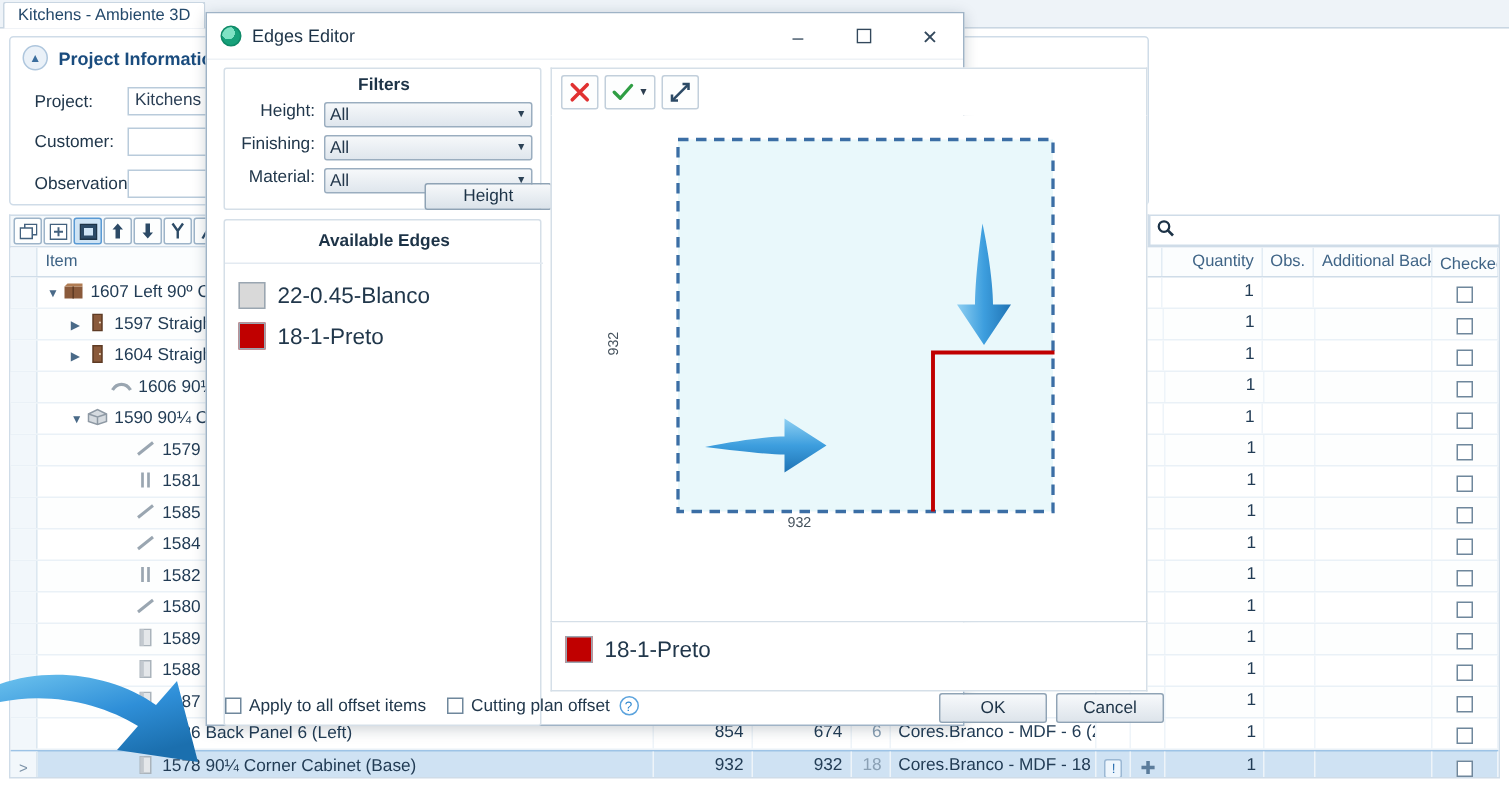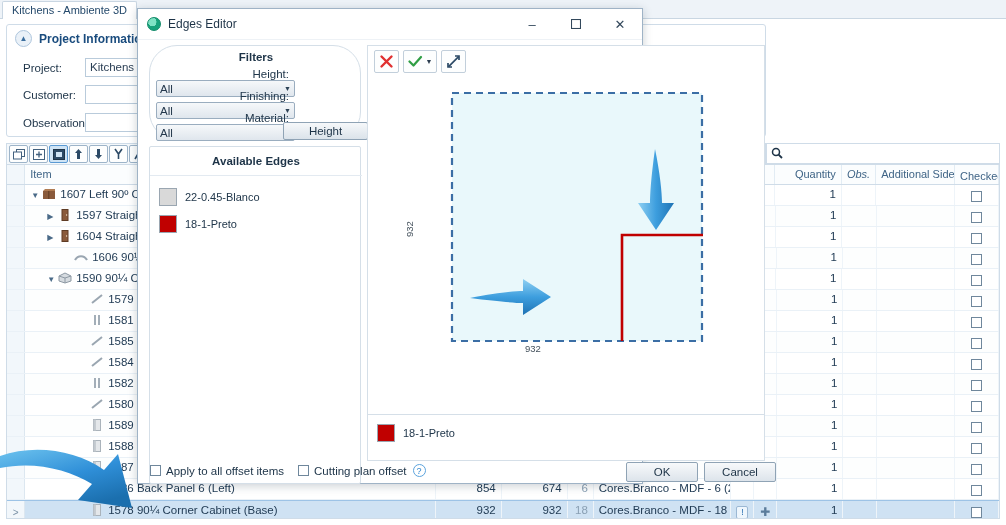--- a/index.html
+++ b/index.html
@@ -89,21 +89,21 @@
           white-space:nowrap; overflow:hidden; color:#223c55; }
   .c-ind { width:20px; background:#f2f7fb; border-right:1px solid #dce7f0; }
   .c-item { width:500px; }
   .c-w { width:80px; text-align:right; }
   .c-h { width:80px; text-align:right; }
   .c-th { width:30px; text-align:right; color:#8aa0b4; }
   .c-mat { width:170px; }
   .c-ic1 { width:26px; }
   .c-ic2 { width:26px; }
   .c-qty { width:80px; text-align:right; }
-  .c-obs { width:40px;font-style:italic; }
+  .c-obs { width:40px; }
   .c-add { width:95px; }
   .c-chk { width:52px; display:flex; align-items:center; justify-content:center; }
 
   .chkbox { width:11px; height:11px; border:1px solid #6f879c; background:#fff; }
   .arrow-cell { width:20px; display:flex; align-items:center; justify-content:center;
                 color:#7d93a8; font-size:10px; }
   .expander { display:inline-block; width:11px; color:#4a6a88; font-size:8px; }
   .nodeicon { display:inline-block; width:14px; height:12px; vertical-align:-2px; margin-right:4px; }
 
   
@@ -128,24 +128,24 @@
   }
   .dlg-title { font-size:12px; color:#1d3347; }
   .dlg-winbtns { margin-left:auto; display:flex; }
   .wbtn { width:44px; height:30px; display:flex; align-items:center;
           justify-content:center; color:#33485c; font-size:13px; }
 
   .dlg-body { position:relative; height:444px; }
 
   .panel { position:absolute; background:#fff; border:1px solid #d5dfe8; border-radius:2px; }
 
-  .filters-panel { left:11px; top:5px; width:212px; height:95px;border-radius:28px; }
+  .filters-panel { left:11px; top:5px; width:212px; height:95px; }
   .filters-title { position:absolute; left:0; top:5px; width:212px; text-align:center;
                    font-weight:bold; font-size:11.5px; color:#1d3347; }
-  .filt-row { position:absolute; left:6px; display:flex; align-items:flex-end;flex-direction:column; }
+  .filt-row { position:absolute; left:6px; display:flex; align-items:flex-start; }
   .filt-label { width:60px; text-align:right; font-size:11.5px; color:#21374b; padding-right:6px; }
   .combo {
     width:139px; height:17px;
     background:linear-gradient(#f6f8fa,#dfe6ed);
     border:1px solid #9aadbf; border-radius:2px;
     display:flex; align-items:center; padding:0 3px;
     font-size:11.5px; color:#24384c;
   }
   .combo .cv { flex:1; }
   .combo .carrow { font-size:7px; color:#2c4256; }
@@ -156,21 +156,21 @@
     font-size:11.5px; color:#1d3347; display:flex; align-items:center; justify-content:center;
   }
 
   .edges-panel { left:11px; top:106px; width:212px; height:338px;
                  border:1px solid #d5dfe8; }
   .edges-title { position:absolute; left:0; top:8px; width:212px; text-align:center;
                  font-weight:bold; font-size:11.5px; color:#1d3347; }
   .edges-sep { position:absolute; left:0; top:28px; width:212px; height:1px; background:#e3eaf1; }
   .edge-item { position:absolute; left:9px; display:flex; align-items:center; gap:8px; }
   .sw { width:18px; height:18px; border:1px solid #9aa6b1; }
-  .edge-lbl { font-size:11px; color:#21374b; }
+  .edge-lbl { font-size:15px; color:#21374b; }
   .toolbar2 { position:absolute; left:229px; top:5px; width:398px; height:32px;
               background:#fff; border:1px solid #d5dfe8; border-bottom:none;
               display:flex; align-items:center; padding-left:6px; gap:4px; }
   .tb2btn { width:25px; height:23px; border:1px solid #c2cfdb; background:#fdfefe;
             border-radius:2px; display:flex; align-items:center; justify-content:center; }
 
   .canvas { position:absolute; left:229px; top:37px; width:398px; height:338px;
             background:#fff; border:1px solid #d5dfe8; border-top:none; overflow:hidden; }
   .legend-box { position:absolute; left:229px; top:375px; width:398px; height:46px;
                 background:#fff; border:1px solid #d5dfe8; border-top:none; }
@@ -280,21 +280,21 @@
         <div class="gh c-ind"></div>
         <div class="gh c-item">Item</div>
         <div class="gh c-w"></div>
         <div class="gh c-h"></div>
         <div class="gh c-th"></div>
         <div class="gh c-mat"></div>
         <div class="gh c-ic1"></div>
         <div class="gh c-ic2"></div>
         <div class="gh c-qty">Quantity</div>
         <div class="gh c-obs">Obs.</div>
-        <div class="gh c-add">Additional Side</div>
+        <div class="gh c-add">Additional Back</div>
         <div class="gh c-chk" style="justify-content:flex-start;">Checked</div>
       </div>
       <div id="grid-rows">
           <div class="row">
             <div class="cell c-ind arrow-cell"></div>
             <div class="cell c-item" style="padding-left:6px;"><span class="expander">▼</span><span class="nodeicon"><svg width="14" height="12" viewBox="0 0 14 12">
                   <path d="M1 3 L13 3 L13 11 L1 11 Z" fill="#8a5a3b"></path>
                   <path d="M1 3 L3 1 L13 1 L13 3 Z" fill="#b07c53"></path>
                   <path d="M6.8 3 V11" stroke="#5e3b24"></path>
                 </svg></span><span>1607  Left 90º Corner Cabinet</span></div>

